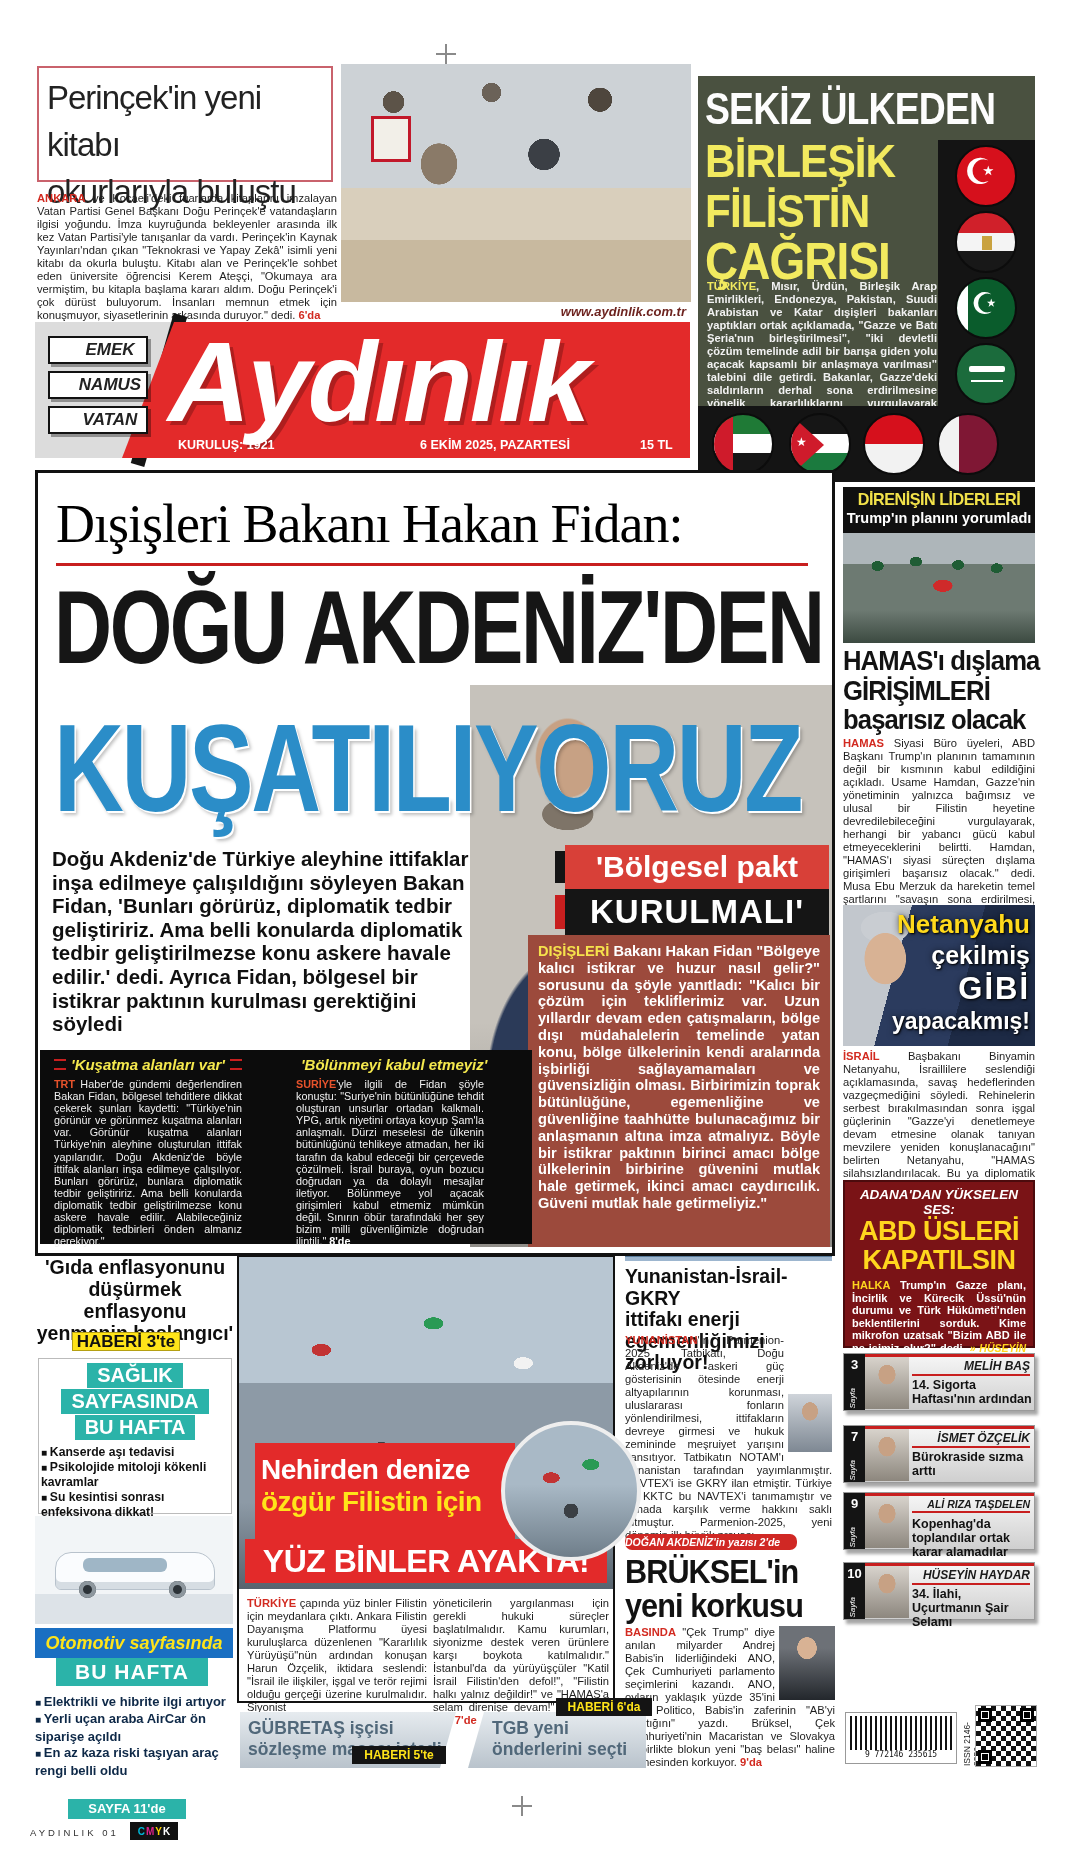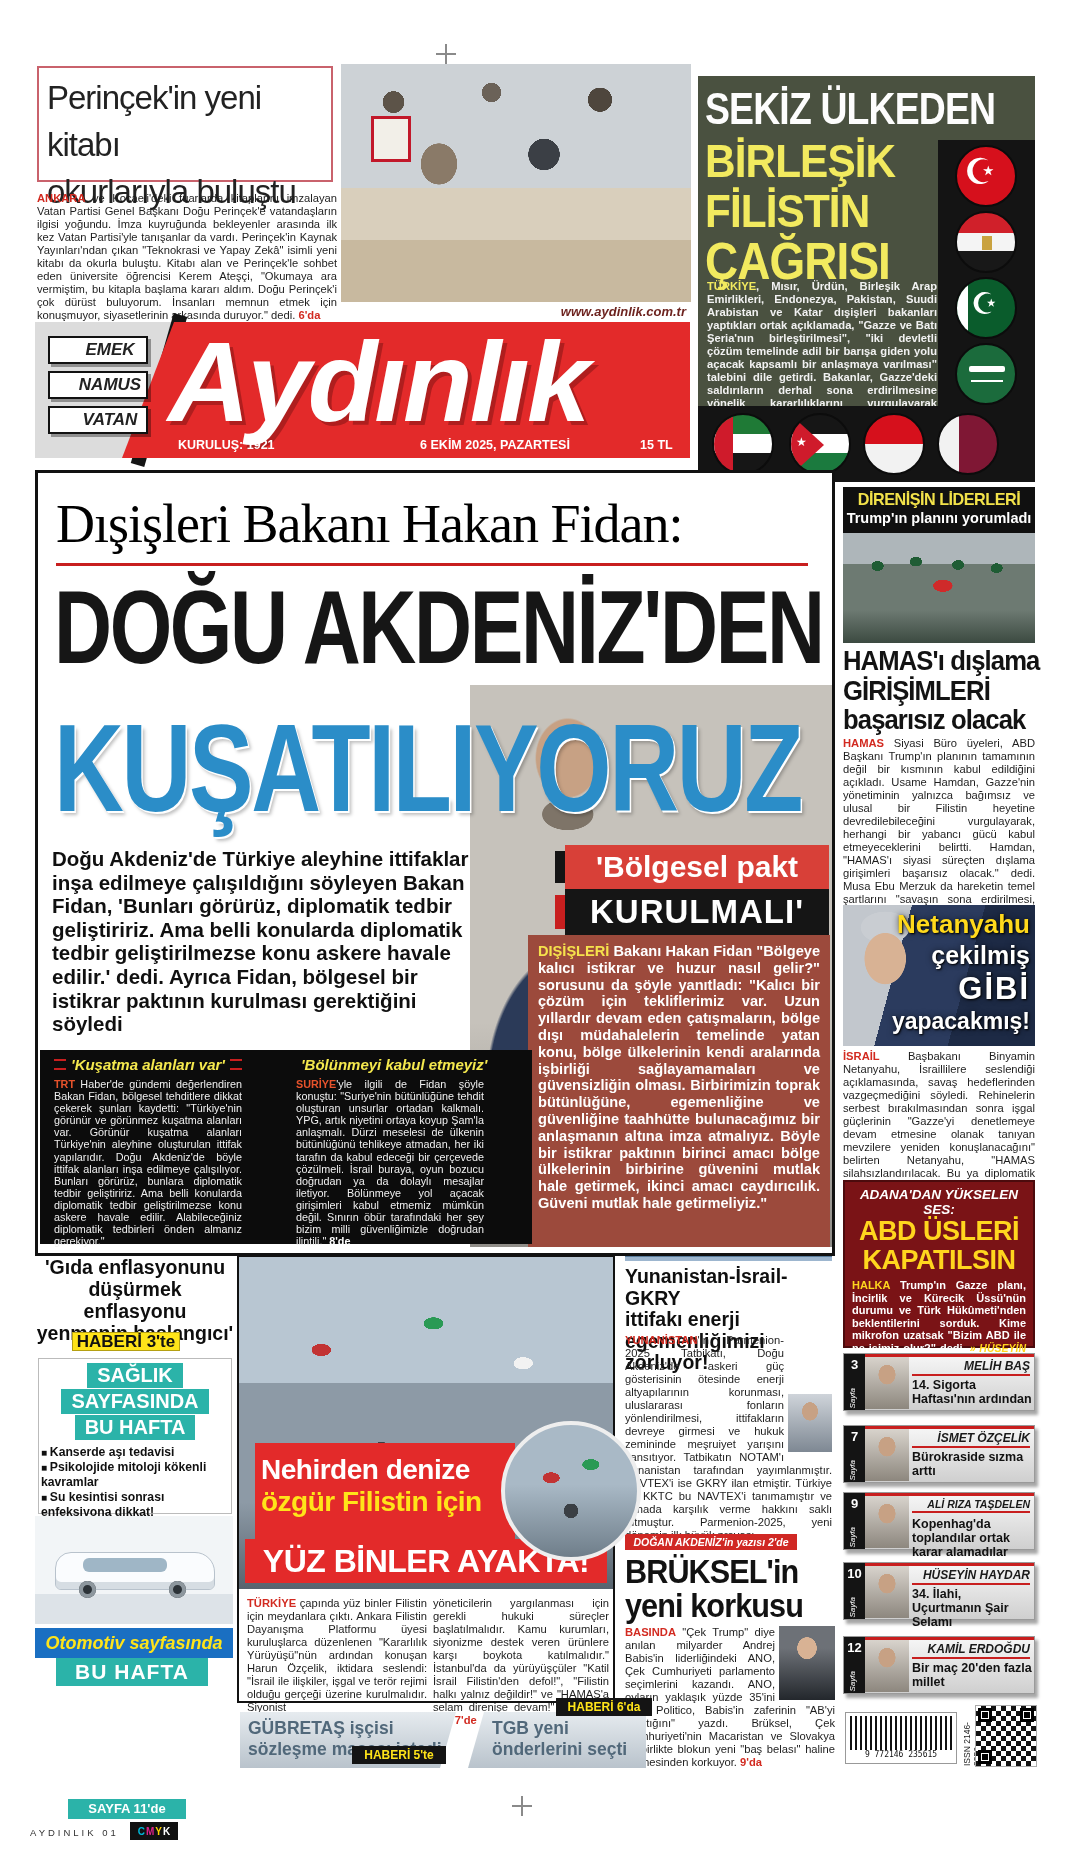--- a/index.html
+++ b/index.html
@@ -211,21 +211,21 @@
   .cr-col{position:absolute;top:340px;height:100px;margin:0;}
   #cr-c1{left:8px;width:180px;} #cr-c2{left:194px;width:176px;}
 
   
   #energy-rule{left:625px;top:1256px;width:207px;height:5px;background:#9db6cf;border-top:1px solid #5a7d9c;box-sizing:border-box;}
   #energy-h{left:625px;top:1266px;width:212px;font-size:19.5px;font-weight:800;line-height:21.5px;color:#0f0f0f;}
   #energy-b{left:625px;top:1334px;width:207px;height:198px;margin:0;}
   #energy-author{float:right;width:44px;height:58px;margin:60px 0 2px 4px;
     background:radial-gradient(13px 15px at 50% 30%,#c7a184 60%,transparent 62%),linear-gradient(180deg,#cfd4da,#7e8893);}
   #energy-byline{left:625px;top:1534px;width:172px;height:16px;background:#d02824;color:#fff;font-style:italic;font-weight:800;
-                 font-size:10.5px;text-align:center;line-height:16px;}
+                 font-size:10.5px;text-align:left;line-height:16px;border-radius:7px;}
   #brussels-h{left:625px;top:1554px;width:212px;font-size:34px;font-weight:900;line-height:34px;color:#121212;letter-spacing:-1px;}
   #brussels-b{left:625px;top:1626px;width:210px;height:135px;margin:0;}
   #babis{float:right;width:56px;height:74px;margin:0 0 2px 4px;
     background:radial-gradient(16px 18px at 50% 30%,#d8b294 60%,transparent 62%),linear-gradient(180deg,#6d7177 0 30%,#23272c);}
 
   
   .stripbar{background:linear-gradient(180deg,#e6ebef,#b9c3cc);}
   #strip-l{left:240px;top:1712px;width:216px;height:56px;clip-path:polygon(0 0,100% 0,calc(100% - 16px) 100%,0 100%);
            font-size:17.5px;font-weight:800;color:#51687a;line-height:21px;padding:6px 8px;box-sizing:border-box;}
   #strip-l-ref{left:352px;top:1746px;width:94px;height:18px;background:#141414;color:#ffe419;font-weight:800;font-size:12px;
@@ -361,27 +361,20 @@
     <div class="colmn-name" style="font-size:10.5px;">ALİ RIZA TAŞDELEN</div>
     <div class="colmn-topic">Kopenhag'da toplandılar ortak karar alamadılar</div>
   </div>
   <div class="colmn" style="top:1562px;">
     <div class="colmn-page">10</div>
     <div class="colmn-sayfa">Sayfa</div>
     <div class="colmn-photo"></div>
     <div class="colmn-name">HÜSEYİN HAYDAR</div>
     <div class="colmn-topic">34. İlahi, Uçurtmanın Şair Selamı</div>
   </div>
-  <div class="colmn" style="top:1636px;">
-    <div class="colmn-page">12</div>
-    <div class="colmn-sayfa">Sayfa</div>
-    <div class="colmn-photo"></div>
-    <div class="colmn-name">KAMİL ERDOĞDU</div>
-    <div class="colmn-topic">Bir maç 20'den fazla millet</div>
-  </div>
 
   <div class="abs" id="barcode">
     <div class="bars"></div>
     <div class="digits">9 772146 235615</div>
   </div>
   <div class="abs" id="issn">ISSN 2146-2356</div>
   <div class="abs" id="qr">
     <div class="fp" id="fp1"></div>
     <div class="fp" id="fp2"></div>
     <div class="fp" id="fp3"></div>
@@ -407,20 +400,25 @@
   </div>
 
   <div class="abs" id="car">
     <div id="car-body"></div>
     <div id="car-win"></div>
     <div class="wheel" id="wh1"></div>
     <div class="wheel" id="wh2"></div>
   </div>
   <div class="abs" id="oto1">Otomotiv sayfasında</div>
   <div class="abs" id="oto2">BU HAFTA</div>
+  <div class="abs" id="oto-list">
+    <div class="li">Elektrikli ve hibrite ilgi artıyor</div>
+    <div class="li">Yerli uçan araba AirCar ön siparişe açıldı</div>
+    <div class="li">En az kaza riski taşıyan araç rengi belli oldu</div>
+  </div>
   <div class="abs" id="oto-ref">SAYFA 11'de</div>
 
   <div class="abs" id="crowd">
     <div id="cr-photo"></div>
     <div id="cr-red12">
       <div id="cr-l1" class="nowrap">Nehirden denize</div>
       <div id="cr-l2" class="nowrap">özgür Filistin için</div>
     </div>
     <div id="cr-red3">YÜZ BİNLER AYAKTA!</div>
     <div id="cr-circle"></div>

